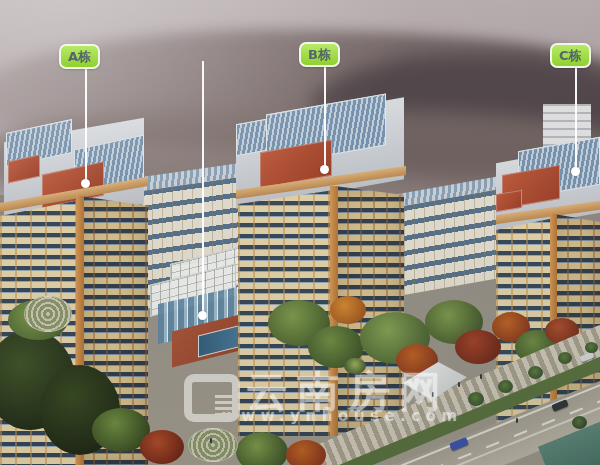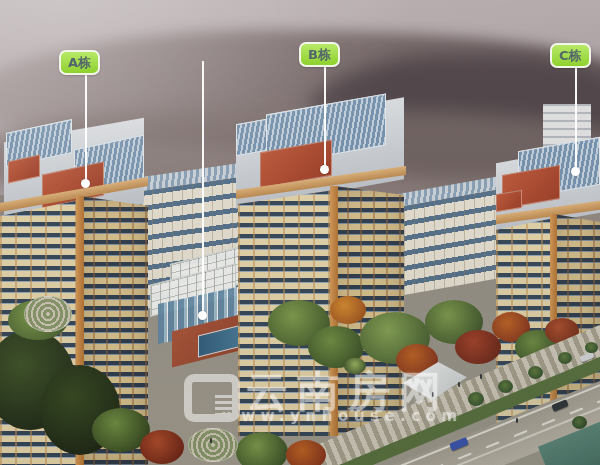--- a/index.html
+++ b/index.html
@@ -197,17 +197,17 @@
 
   <div class="lead" style="left:85px;top:61px;height:120px;"></div>
   <div class="lead" style="left:202px;top:61px;height:252px;"></div>
   <div class="lead" style="left:324px;top:63px;height:104px;"></div>
   <div class="lead" style="left:575px;top:64px;height:105px;"></div>
   <div class="dot" style="left:81px;top:179px;"></div>
   <div class="dot" style="left:198px;top:311px;"></div>
   <div class="dot" style="left:320px;top:165px;"></div>
   <div class="dot" style="left:571px;top:167px;"></div>
 
-  <div class="tag" style="left:59px;top:50px;">A栋</div>
+  <div class="tag" style="left:59px;top:44px;">A栋</div>
   <div class="tag" style="left:299px;top:42px;">B栋</div>
   <div class="tag" style="left:550px;top:43px;">C栋</div>
 
 </div>
 
 </body></html>

